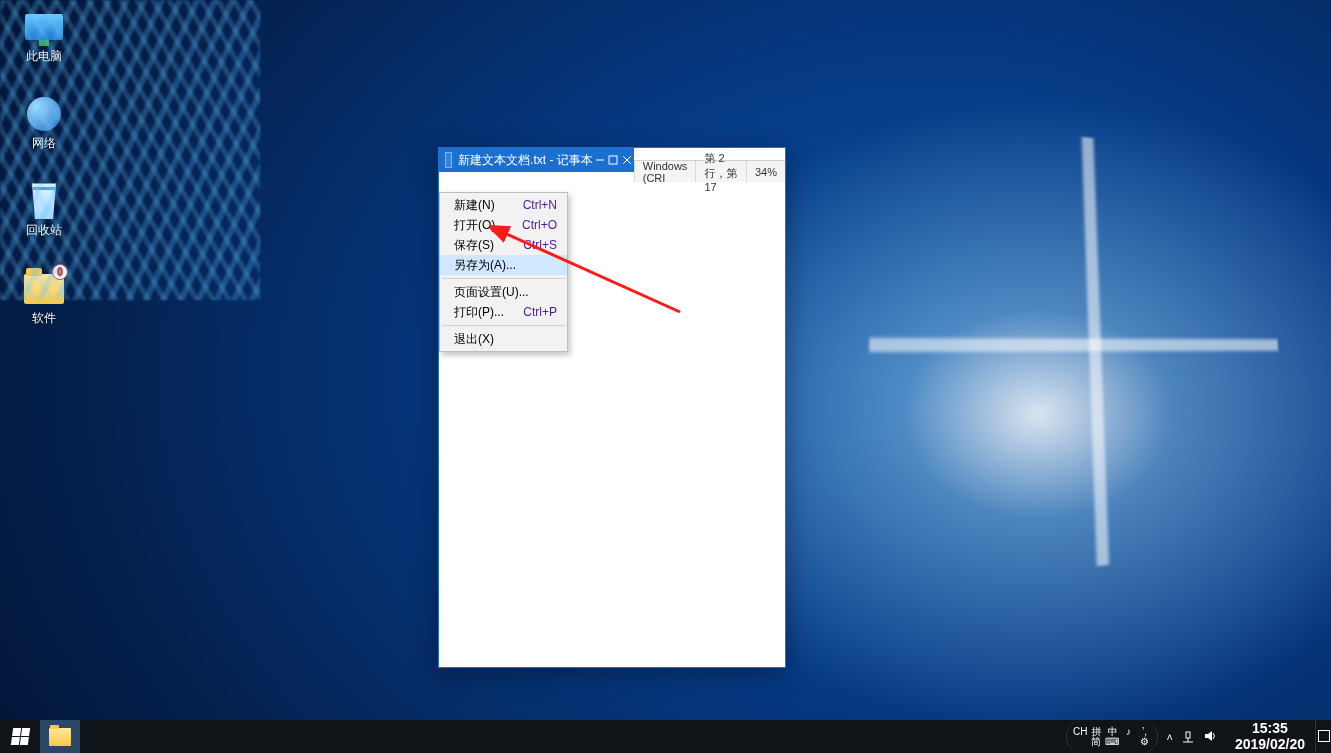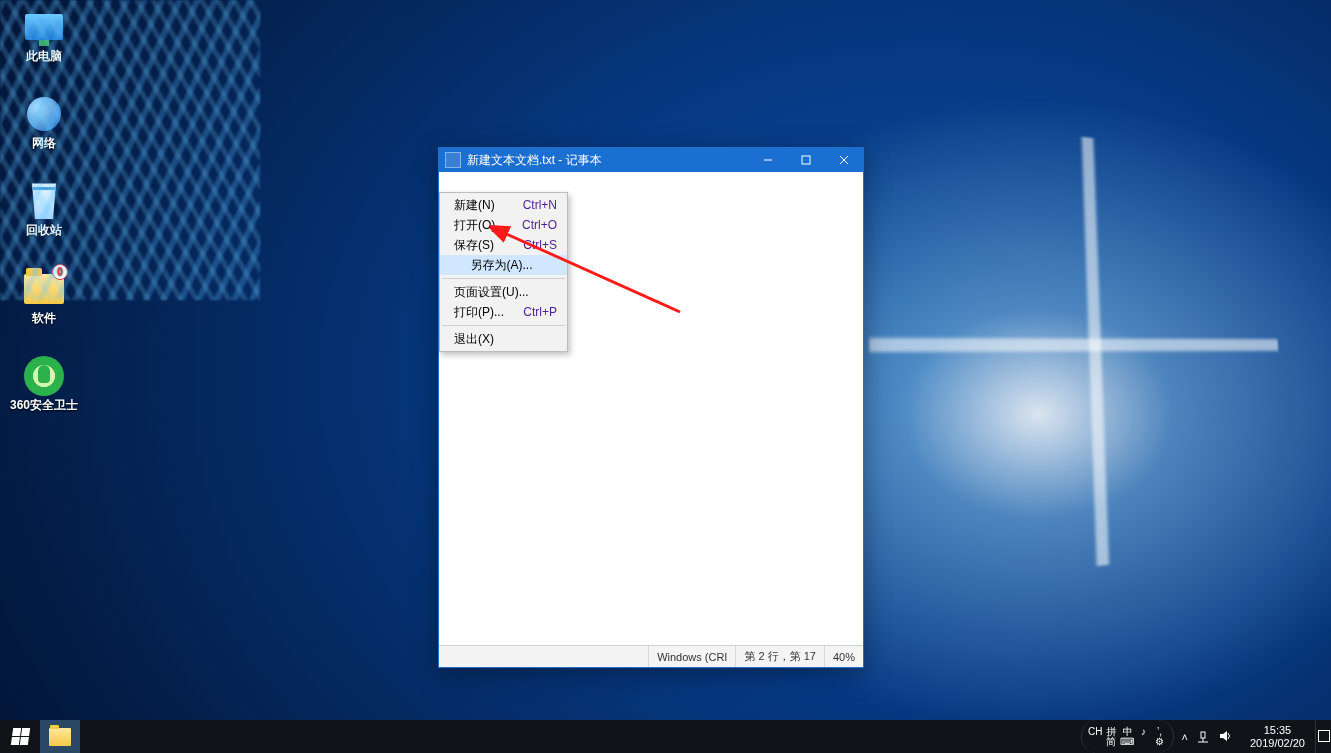--- a/index.html
+++ b/index.html
@@ -30,59 +30,59 @@
     left: 0; top:0; width:260px; height:300px;
     background:
       repeating-linear-gradient(115deg, rgba(90,190,255,.28) 0 6px, transparent 6px 16px),
       repeating-linear-gradient(60deg, rgba(120,210,255,.22) 0 5px, transparent 5px 14px);
     filter: blur(.8px);
   }
   
   .desktop-icons { position:absolute; left:6px; top:6px; display:flex; flex-direction:column; gap:30px; }
   .dicon { width:76px; display:flex; flex-direction:column; align-items:center; gap:2px; color:#fff; font-size:12px; text-shadow:0 1px 2px #000; cursor:default; }
   .dicon .glyph { width:42px; height:42px; display:flex; align-items:center; justify-content:center; }
-  .dicon .lbl { text-align:right; line-height:1.1; word-break:keep-all;font-weight:bold; }
+  .dicon .lbl { text-align:right; line-height:1.1; word-break:keep-all; }
   
   .g-pc    { background:linear-gradient(#6fc9ff,#1976d2); width:38px; height:26px; border-radius:2px; position:relative; }
   .g-pc::after{content:"";position:absolute;left:14px;top:26px;width:10px;height:6px;background:#3a6;}
   .g-net   { width:34px;height:34px;border-radius:50%;background:radial-gradient(circle at 30% 30%,#a7e0ff,#1565c0); }
   .g-bin   { width:30px;height:36px;background:linear-gradient(#e3f6ff,#a7d8ff);clip-path:polygon(10% 0,90% 0,80% 100%,20% 100%); position:relative;}
   .g-bin::before{content:"";position:absolute;inset:4px 4px auto 4px;height:3px;background:#4aa3e0;}
   .g-folder{ width:40px;height:30px;background:linear-gradient(#ffe79e,#f7c948);border-radius:2px; position:relative;}
   .g-folder::before{content:"";position:absolute;top:-6px;left:2px;width:16px;height:8px;background:#f7c948;border-radius:2px 2px 0 0;}
   .g-folder .badge{position:absolute;top:-10px;right:-4px;width:16px;height:16px;border-radius:8px;background:#fff;border:1px solid #d33;display:flex;align-items:center;justify-content:center;font-size:10px;color:#d33;font-weight:bold;}
   .g-360   { width:40px;height:40px;border-radius:50%;background:radial-gradient(circle at 50% 50%,#d4f7b0 0 38%,#2bb24c 40% 100%); position:relative;}
   .g-360::after{content:"";position:absolute;left:14px;top:9px;width:12px;height:18px;background:#2bb24c;border-radius:6px 6px 4px 4px;}
   
   .np-window {
-    position:absolute; left:438px; top:147px; width:426px; height:521px;
+    position:absolute; left:438px; top:147px; width:348px; height:521px;
     background:#fff; border:1px solid #2470c8; box-shadow:0 6px 24px rgba(0,0,0,.35);
-    display:flex; flex-direction:column;
+    display:flex; flex-direction:row;
   }
   .np-title { height:24px; background:#1a6fd0; color:#fff; display:flex; align-items:center; font-size:12px; }
   .np-title .ticon { width:16px;height:16px;margin:0 6px;background:#fff2; border:1px solid #fff6; }
   .np-title .ttext { flex:0 0 auto; }
   .np-title .spacer { flex:1; }
   .np-title .tbtn { width:38px;height:24px;display:flex;align-items:center;justify-content:center; }
   .np-title svg{stroke:#fff;stroke-width:1;}
   .np-menubar { height:20px; background:#fff; border-bottom:1px solid #e6e6e6; display:flex; align-items:center; font-size:12px; color:#000; padding-left:2px;}
   .np-menubar .mitem{ padding:1px 4px; }
   .np-menubar .mitem.open{ background:#cde8ff; }
   .np-body { flex:1; position:relative; background:#fff; }
-  .np-status { height:22px; border-top:1px solid #d0d0d0; display:flex; align-items:flex-end; font-size:11px; color:#333; background:#f4f4f4;}
+  .np-status { height:22px; border-top:1px solid #d0d0d0; display:flex; align-items:flex-end; font-size:11px; color:#333; background:#f4f4f4;margin-top:12px;}
   .np-status .cell { padding:0 8px; border-left:1px solid #d8d8d8; height:100%; display:flex; align-items:center;}
   .np-status .stretch{flex:1;}
   
   .dropdown {
     position:absolute; left:0px; top:44px; 
     width:129px; background:#f2f2f2; border:1px solid #bcbcbc; box-shadow:2px 3px 6px rgba(0,0,0,.25);
     font-size:12px; color:#000; padding:2px 0;
   }
   .dd-item{ height:20px; display:flex; align-items:center; padding:0 18px 0 14px; position:relative; white-space:nowrap;}
-  .dd-item:hover, .dd-item.hl { background:#d0e7ff;justify-content:center; }
+  .dd-item:hover, .dd-item.hl { background:#d0e7ff; }
   .dd-item .sc{ position:absolute; right:10px; color:#4c1d95; }
   .dd-sep{ height:1px; margin:3px 2px; background:#d0d0d0; }
   
   .arrow {
     position:absolute; left:490px; top:222px; width:200px; height:100px; pointer-events:none;
   }
   
   #taskbar {
     position:absolute; left:0; bottom:0; width:100%; height:33px;
     background:#101318; display:flex; align-items:center; color:#fff;
@@ -92,21 +92,21 @@
   .tb-btn.active{background:#2a4766;}
   .winlogo{display:grid;grid-template-columns:8px 8px;grid-template-rows:8px 8px;gap:1px;transform:skewX(-8deg);}
   .winlogo span{background:#fff;}
   .tb-fm{width:22px;height:18px;background:linear-gradient(#ffe79e,#f7c948);border-radius:1px;position:relative;}
   .tb-fm::before{content:"";position:absolute;top:-3px;left:1px;width:9px;height:4px;background:#f7c948;border-radius:1px 1px 0 0;}
   .tb-right{margin-left:auto;display:flex;align-items:center;height:100%;font-size:11px;}
   .tray{display:flex;align-items:center;gap:8px;padding:0 8px;}
   .ime-block{display:flex;align-items:center;height:100%;padding:0 6px;gap:3px;border-left:1px solid #ffffff22;border-right:1px solid #ffffff22;border-radius:16px;}
   .ime-row{display:flex;gap:2px;}
   .ime-cell{font-size:10px;line-height:10px;min-width:14px;text-align:center;}
-  .clock{padding:0 10px;text-align:center;line-height:1.1;font-size:11px;}
+  .clock{padding:0 10px;text-align:center;line-height:1.1;font-size:14px;font-weight:bold;}
   .ac{width:16px;height:100%;border-left:1px solid #ffffff22;}
   .ac .box{width:12px;height:12px;border:1px solid #fff;margin:10px auto 0;}
 </style>
 </head>
 <body>
 
 <div id="desktop">
   <div class="desktop-icons">
     <div class="dicon">
       <div class="glyph">
@@ -126,26 +126,20 @@
         </div>
       <div class="lbl">回收站</div>
     </div>
     <div class="dicon">
       <div class="glyph">
           <div class="g-folder">
             <span class="badge">0</span>
           </div>
         </div>
       <div class="lbl">软件</div>
-    </div>
-    <div class="dicon">
-      <div class="glyph">
-          <div class="g-360"></div>
-        </div>
-      <div class="lbl">360安全卫士</div>
     </div>
   </div>
 
   <div class="np-window">
     <div class="np-title">
       <div class="ticon"></div>
       <div class="ttext">新建文本文档.txt - 记事本</div>
       <div class="spacer"></div>
       <div class="tbtn">
           <svg width="10" height="10">
@@ -162,21 +156,21 @@
             <line x1="1" y1="1" x2="9" y2="9"></line>
             <line x1="9" y1="1" x2="1" y2="9"></line>
           </svg>
         </div>
     </div>
     <div class="np-body"></div>
     <div class="np-status">
       <div class="stretch"></div>
       <div class="cell">Windows (CRI</div>
       <div class="cell">第 2 行，第 17</div>
-      <div class="cell">40%</div>
+      <div class="cell">34%</div>
     </div>
 
     <div class="dropdown" id="file-dd">
         <div class="dd-item">
           <span>新建(N)</span>
           <span class="sc">Ctrl+N</span>
         </div>
         <div class="dd-item">
           <span>打开(O)...</span>
           <span class="sc">Ctrl+O</span>

